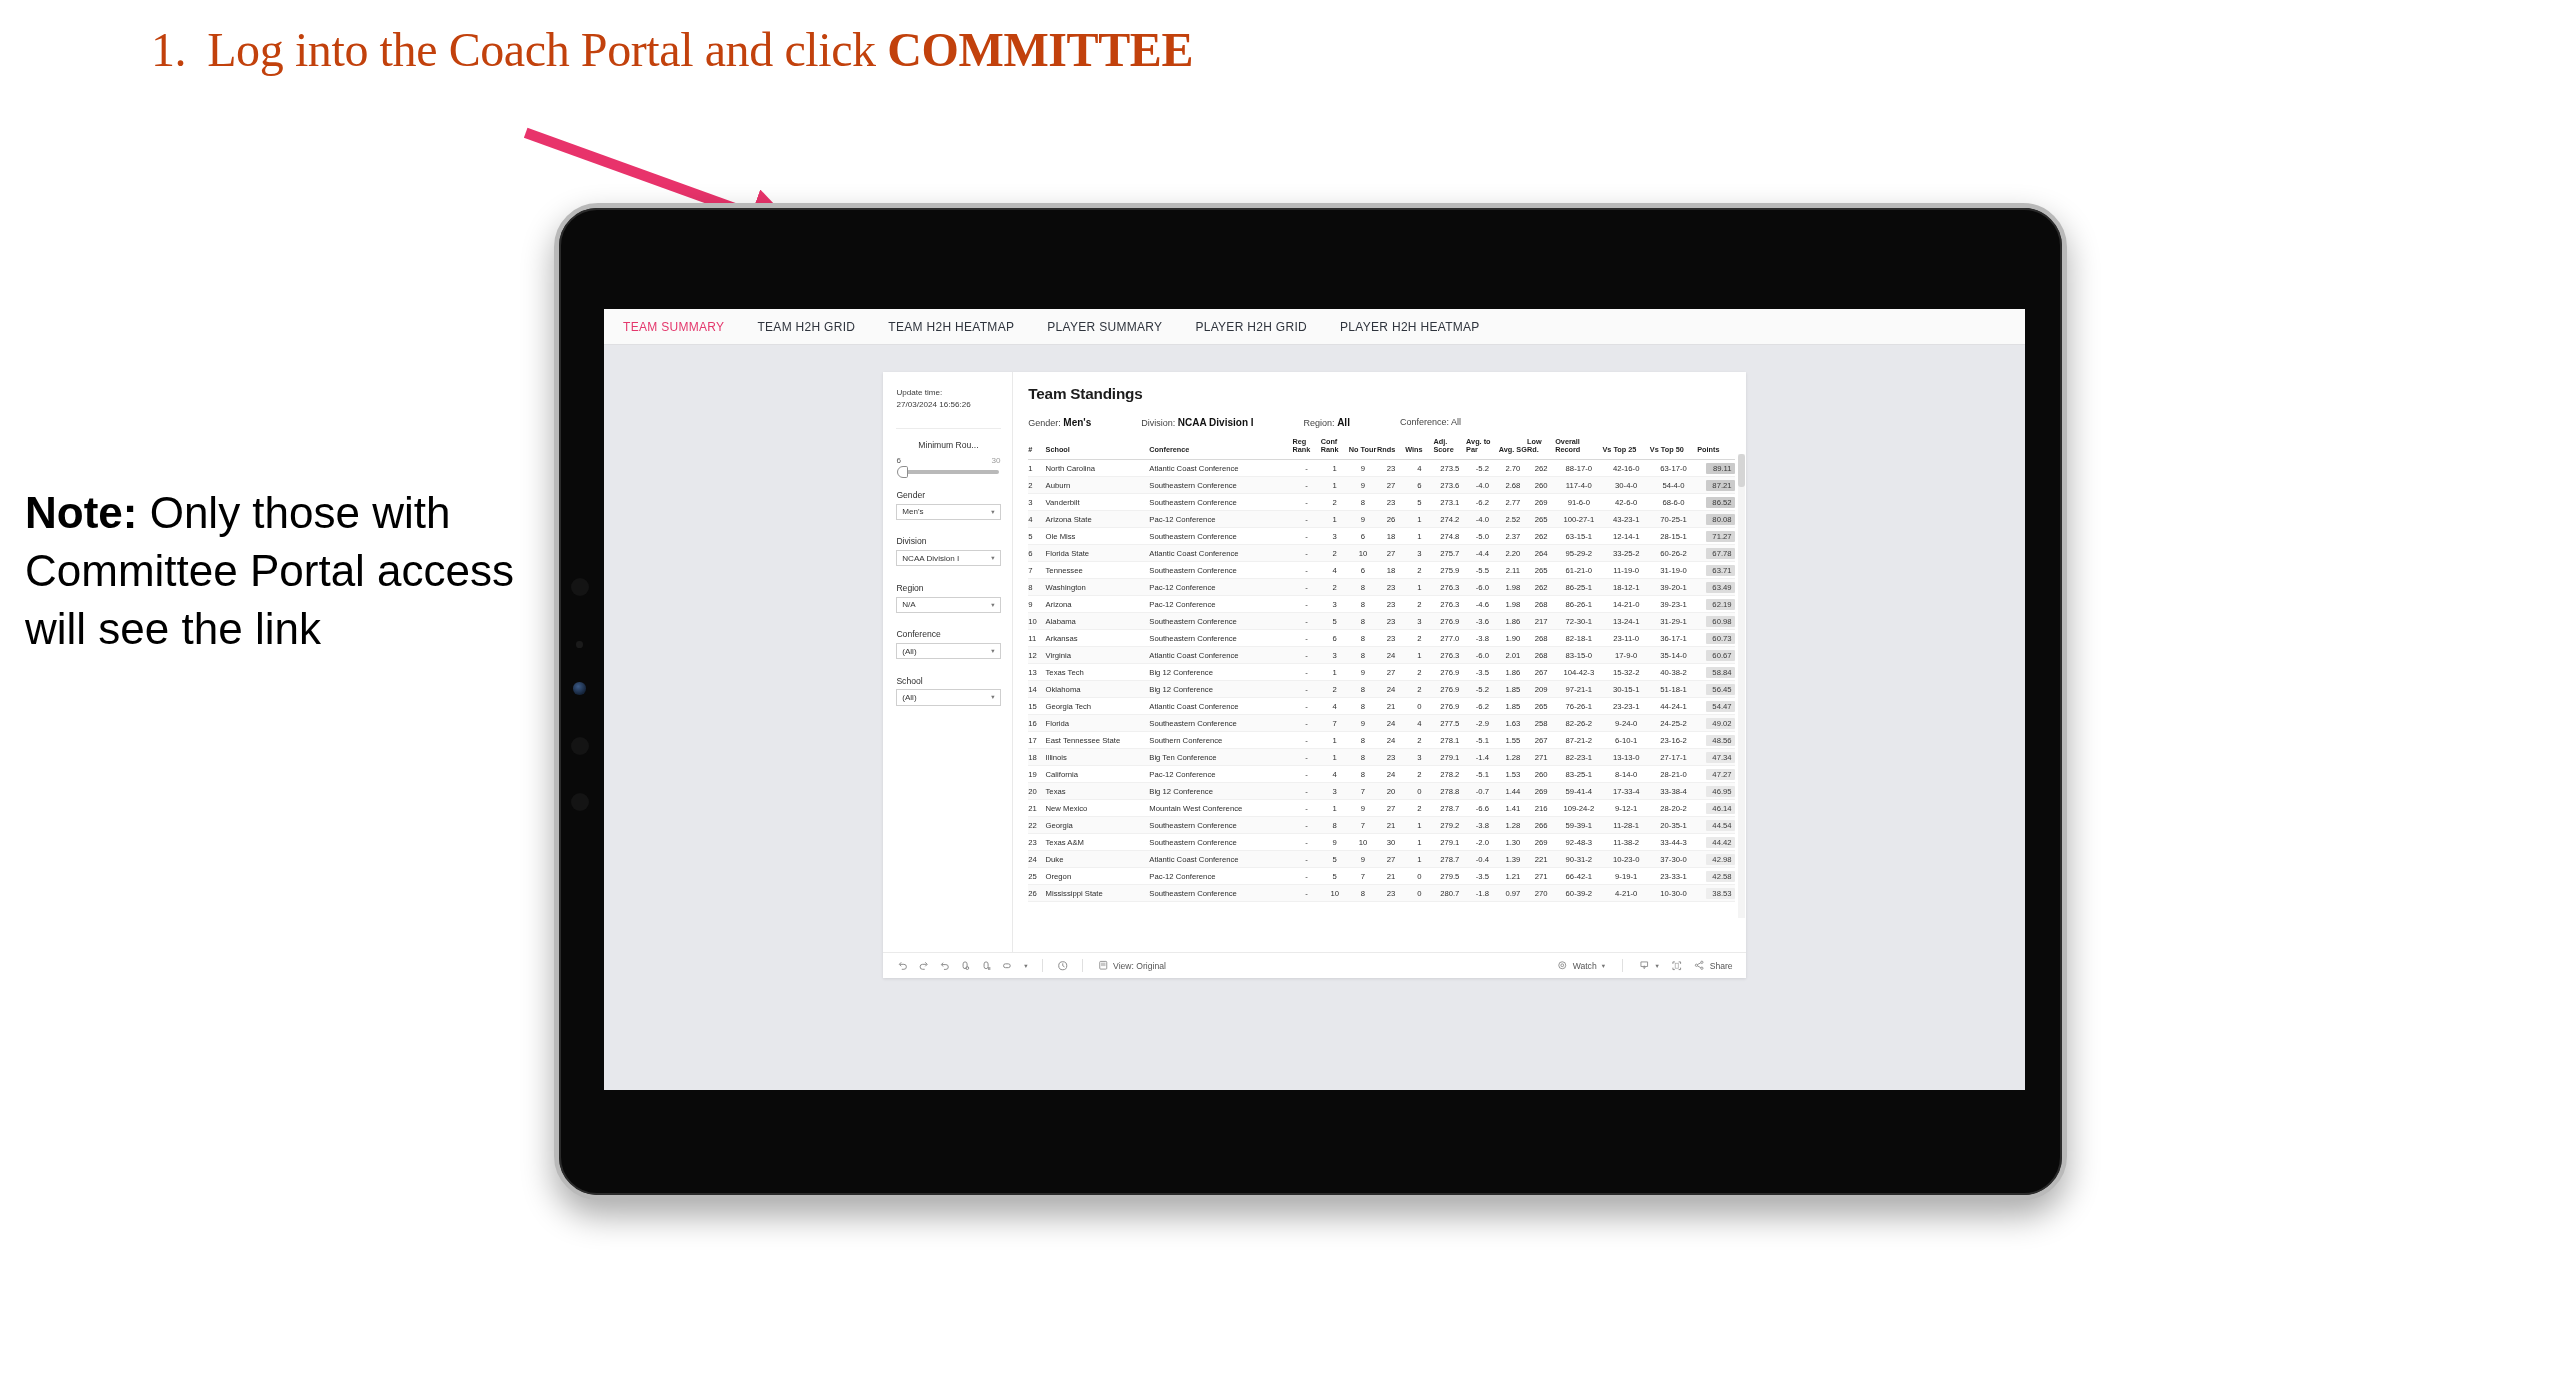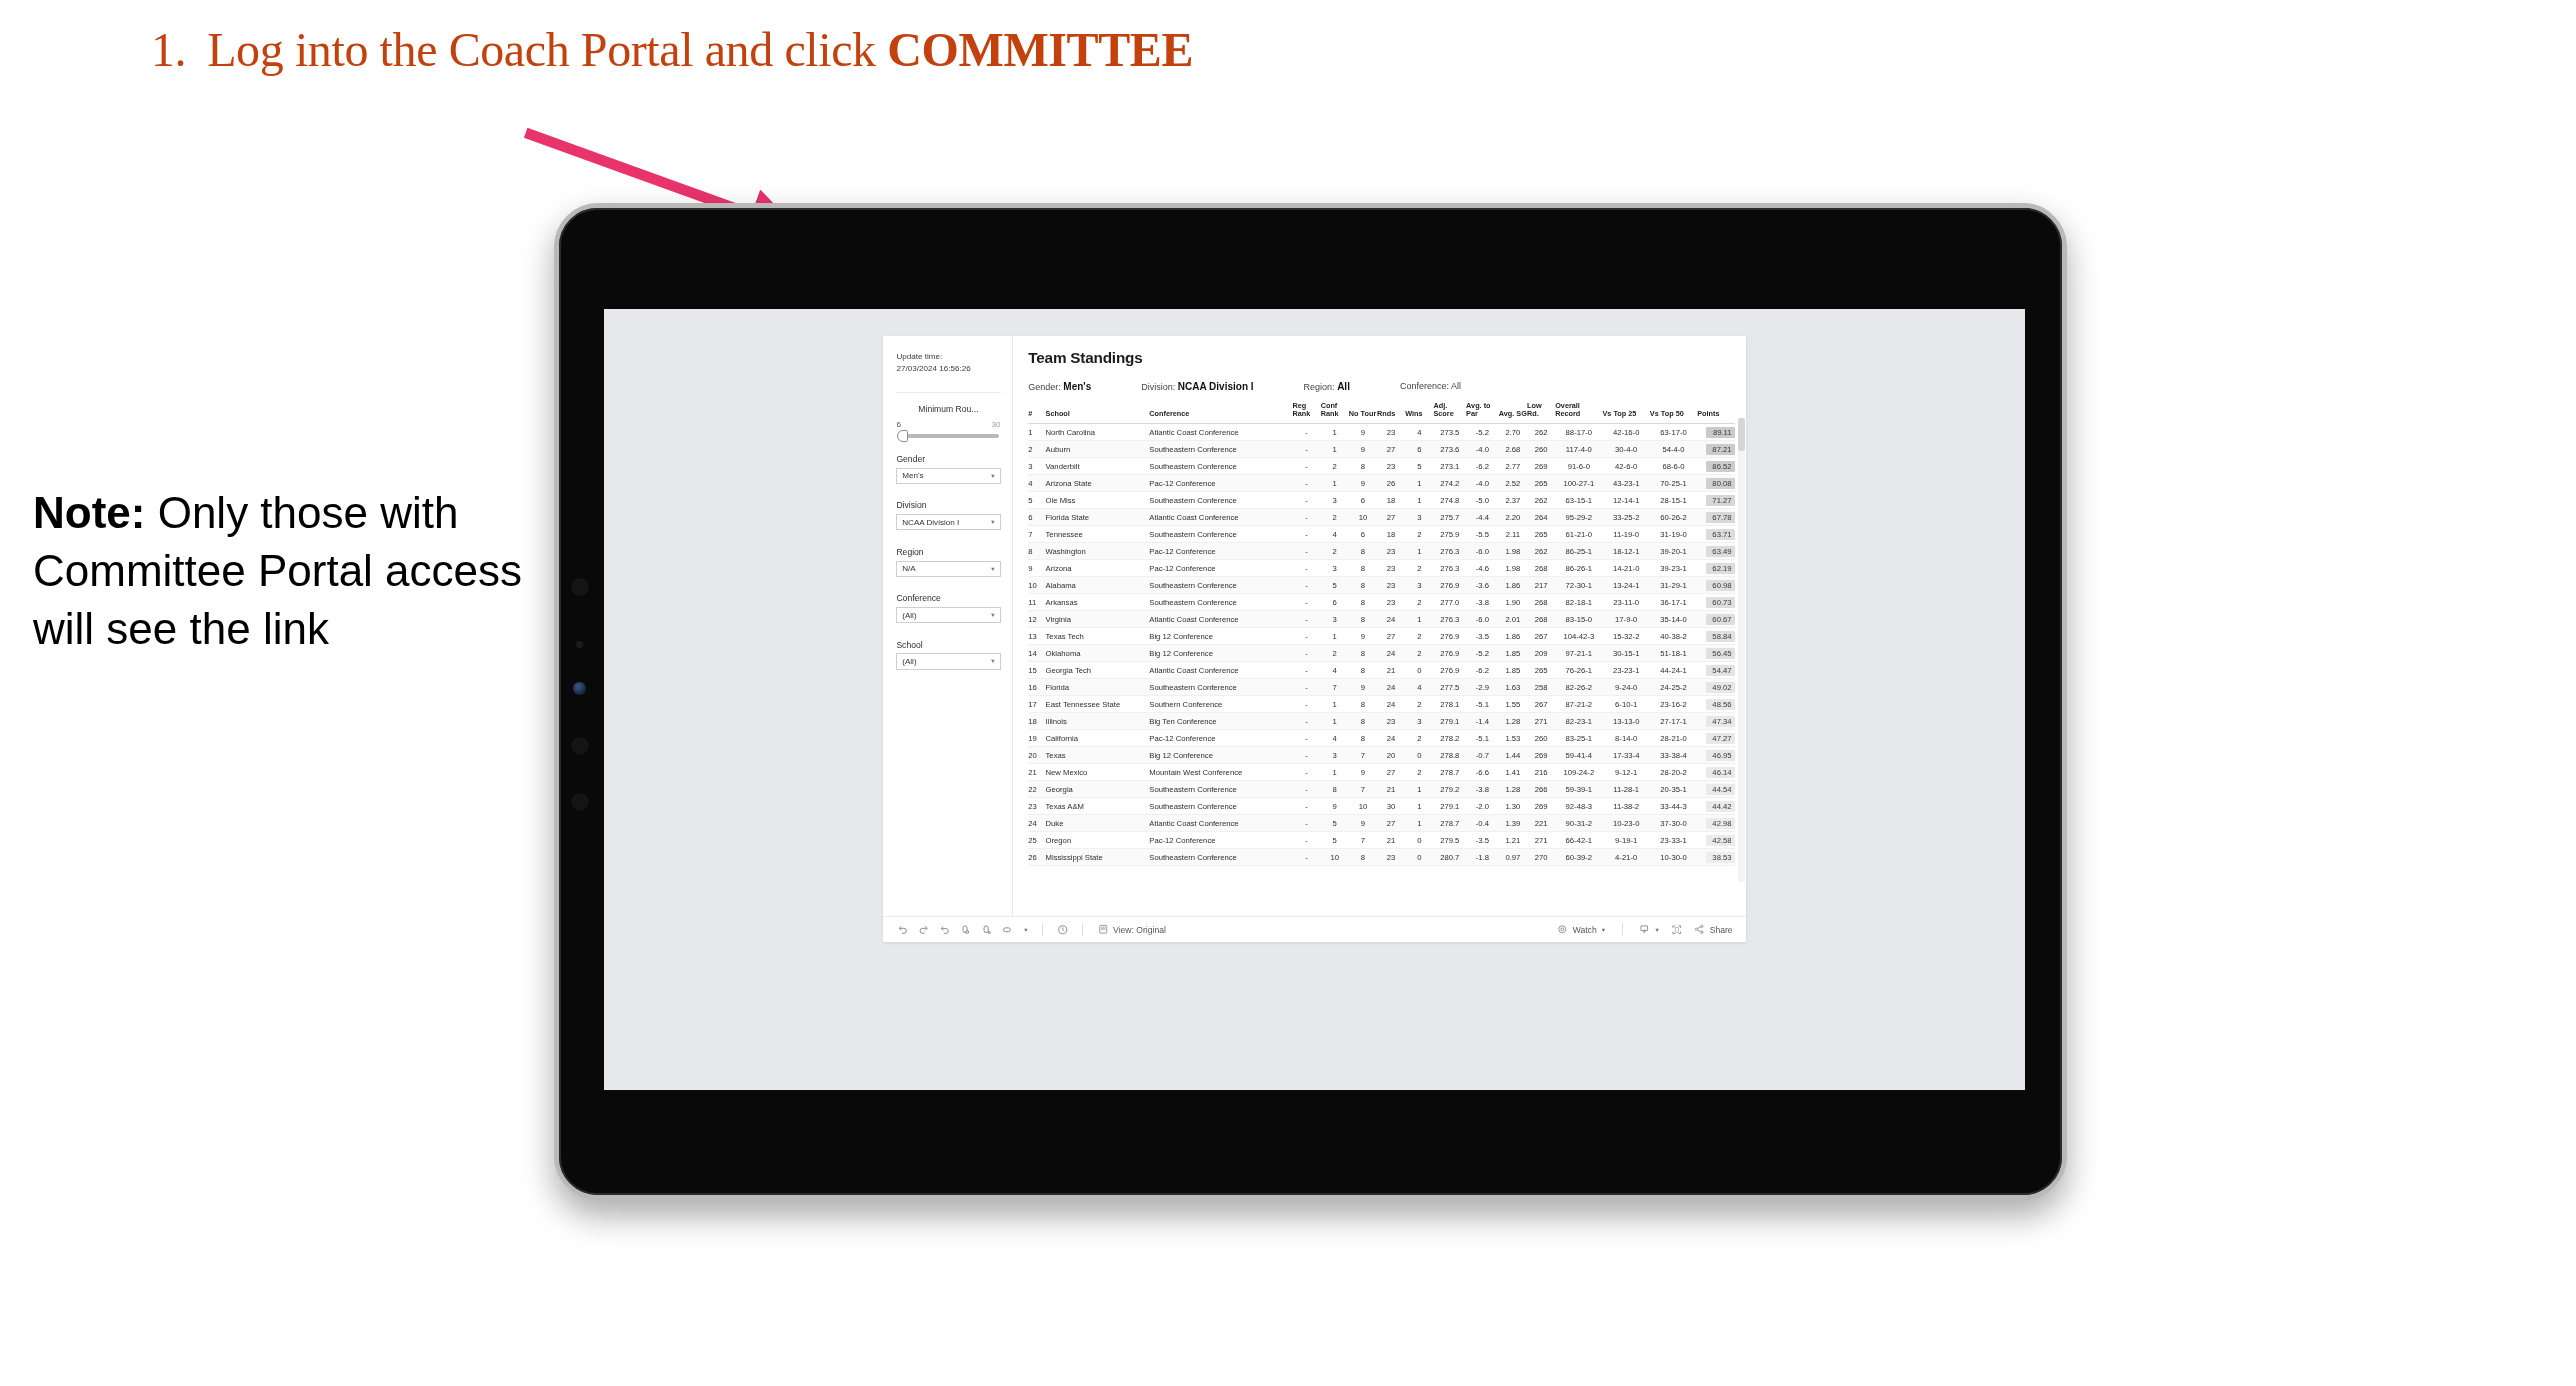--- a/index.html
+++ b/index.html
@@ -16,21 +16,21 @@
   .headline {
     position: absolute; left: 151px; top: 22px;
     font-size: 48px; color: #c2410c; letter-spacing: -0.4px;
     white-space: nowrap; line-height: 1.15; font-family: Liberation Serif, serif;
   }
   .headline .num { margin-right: 21px; }
   .headline b { font-weight: 700; }
 
   
   .note {
-    position: absolute; left: 33px; top: 484px; width: 508px;
+    position: absolute; left: 25px; top: 484px; width: 508px;
     font-size: 44px; line-height: 1.32; color: #000;
   }
   .note b { font-weight: 700; }
 
   
   .arrow { position: absolute; left: 518px; top: 123px; width: 518px; height: 192px; }
 
   
   .tablet {
     position: absolute; left: 554px; top: 203px;
@@ -210,20 +210,28 @@
     <div class="tablet-inner"></div>
     <span class="cam-dot d1"></span>
     <span class="cam-dot d2"></span>
     <span class="cam-dot d3"></span>
     <span class="cam-dot d4"></span>
     <span class="cam-dot d5"></span>
 
     <div class="screen">
 
 
+      <div class="subnav">
+        <div class="subnav-item active">TEAM SUMMARY</div>
+        <div class="subnav-item">TEAM H2H GRID</div>
+        <div class="subnav-item">TEAM H2H HEATMAP</div>
+        <div class="subnav-item">PLAYER SUMMARY</div>
+        <div class="subnav-item">PLAYER H2H GRID</div>
+        <div class="subnav-item">PLAYER H2H HEATMAP</div>
+      </div>
 
       <div class="viz-area">
         <div class="viz-card">
           <div class="viz-body">
 
             <div class="filters">
               <div class="update-time">
                 <div>Update time:</div>
                 <div>27/03/2024 16:56:26</div>
               </div>

